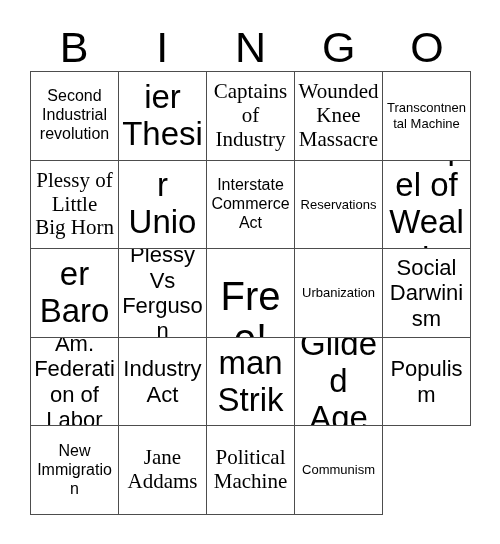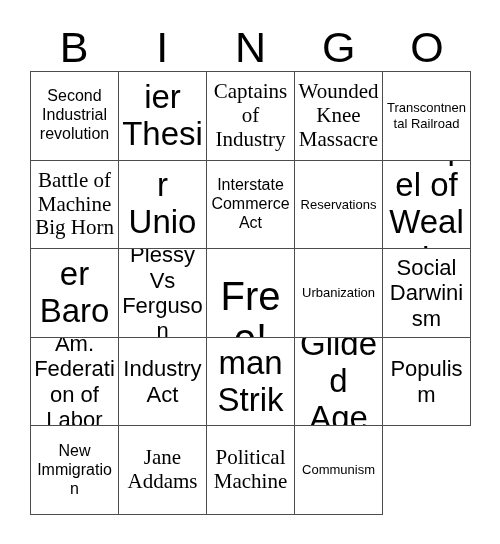--- a/index.html
+++ b/index.html
@@ -123,25 +123,25 @@
     <div class="cell fs-xl">
       <span class="cell-text">Frontier Thesis</span>
     </div>
     <div class="cell fs-lg">
       <span class="cell-text">Captains of Industry</span>
     </div>
     <div class="cell fs-lg">
       <span class="cell-text">Wounded Knee Massacre</span>
     </div>
     <div class="cell fs-xs">
-      <span class="cell-text">Transcontnental Railroad</span>
-    </div>
-
-    <div class="cell fs-lg">
-      <span class="cell-text">Battle of Machine Big Horn</span>
+      <span class="cell-text">Transcontnental Machine</span>
+    </div>
+
+    <div class="cell fs-lg">
+      <span class="cell-text">Plessy of Little Big Horn</span>
     </div>
     <div class="cell fs-xl">
       <span class="cell-text">Labor Unions</span>
     </div>
     <div class="cell fs-sm">
       <span class="cell-text">Interstate Commerce Act</span>
     </div>
     <div class="cell fs-xs">
       <span class="cell-text">Reservations</span>
     </div>

